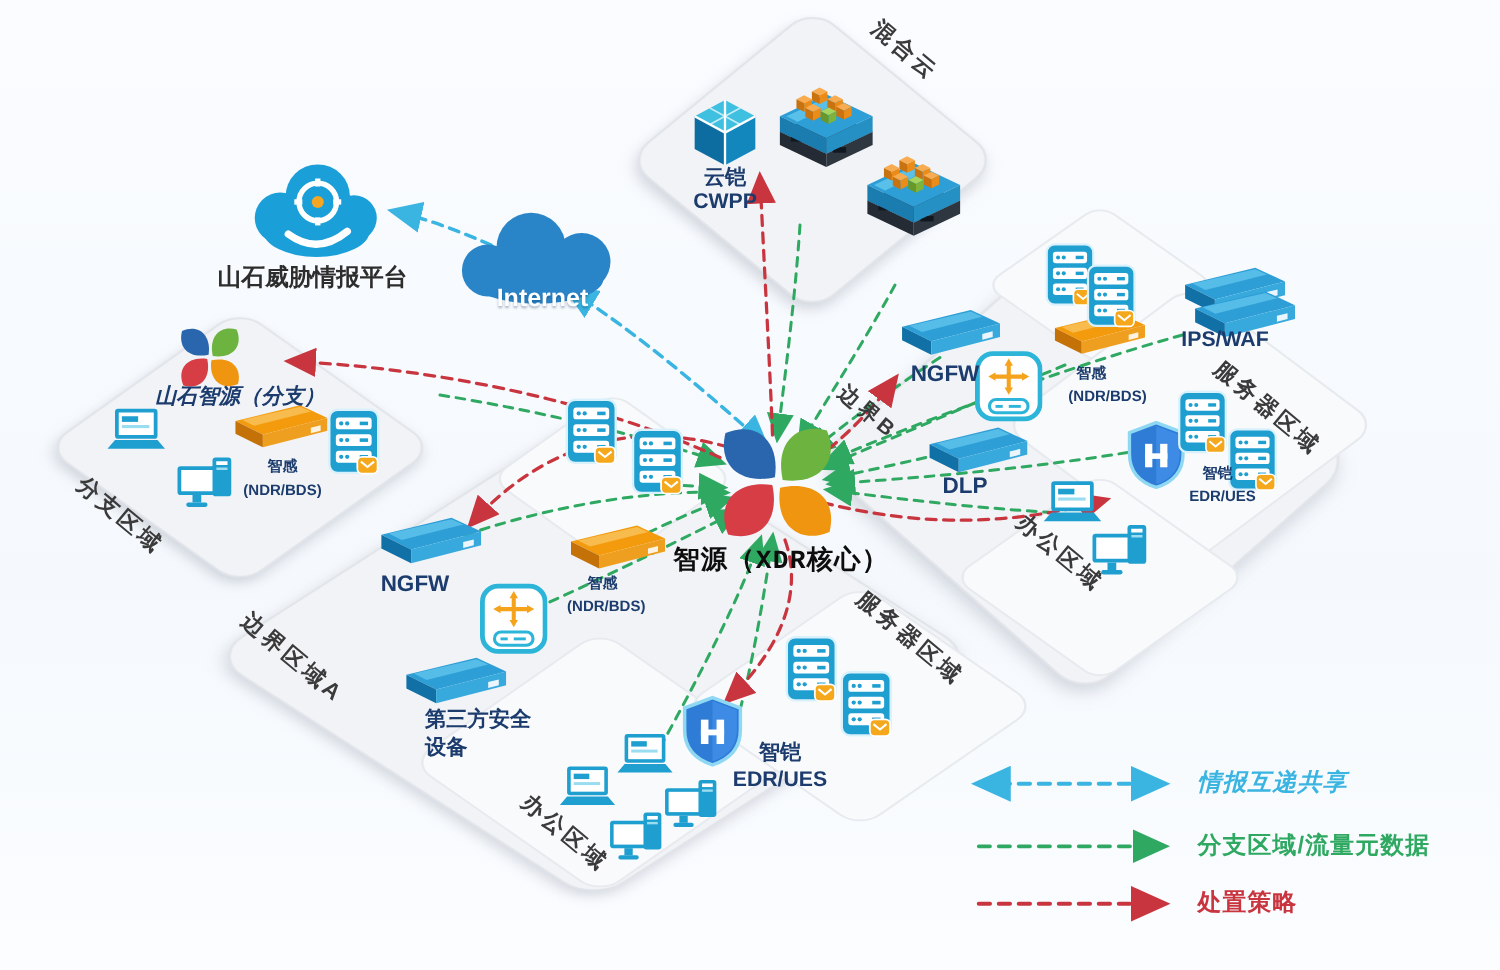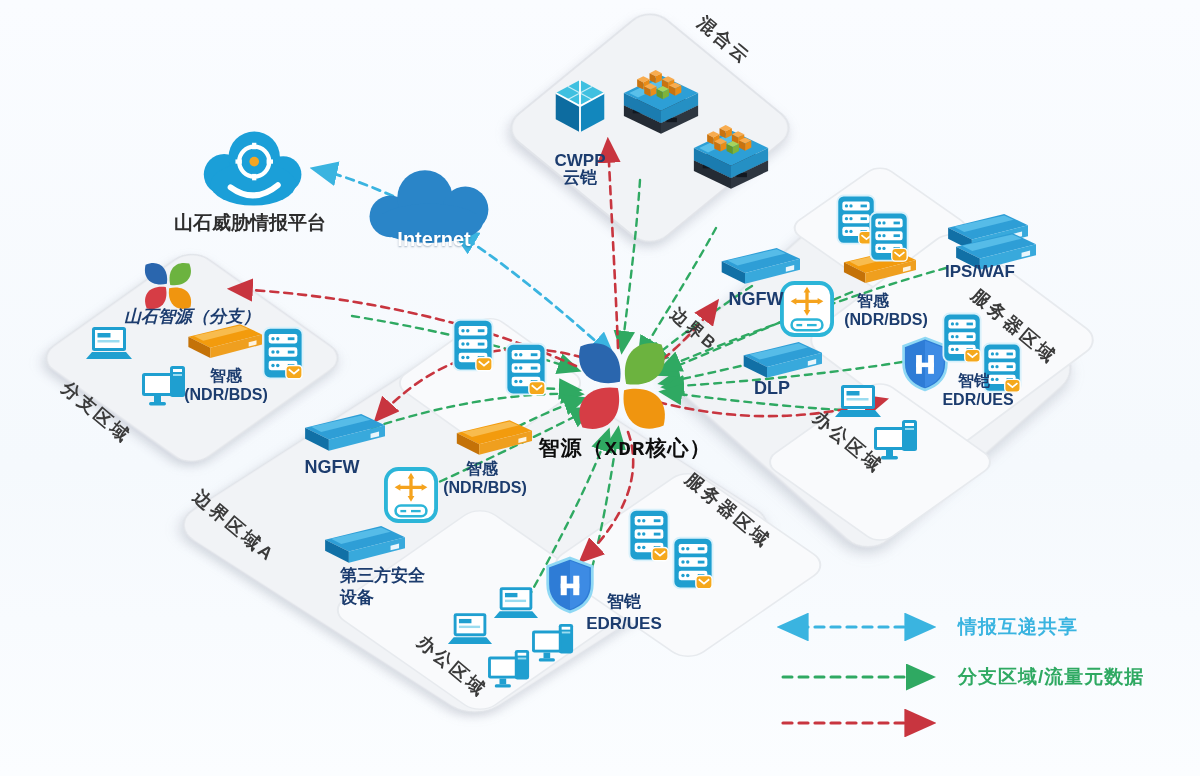--- a/index.html
+++ b/index.html
@@ -3,27 +3,27 @@
 <meta charset="utf-8">
 <style>
   html,body{margin:0;padding:0;}
   #canvas{
     position:relative;width:1200px;height:776px;overflow:hidden;
     background:linear-gradient(180deg,#fafcff 0%,#f5f9fd 60%,#fbfdff 100%);
     font-family:"Liberation Sans","DejaVu Sans",sans-serif;
   }
   #scene{position:absolute;left:0;top:0;}
   .lbl{position:absolute;font-weight:bold;color:#1c3c6e;text-align:center;line-height:1.15;white-space:nowrap;}
-  .fs16{font-size:16px;} .fs17{font-size:17px;} .fs18{font-size:18px;}
+  .fs16{font-size:12px;} .fs17{font-size:17px;} .fs18{font-size:18px;}
   .dark{color:#2d2d2d;}
   .core-lbl{font-size:21px;color:#0d0d0d;letter-spacing:1px;font-family:Liberation Mono, monospace;}
   .zone-lbl{color:#3a3a3a;font-size:18px;letter-spacing:3px;transform:rotate(40deg);transform-origin:center;}
   .white-lbl{color:#ffffff;font-size:20px;text-shadow:0 1px 2px rgba(0,40,80,.35);}
   .legend-lbl{font-size:19px;text-align:left;letter-spacing:1px;}
-  .lg-blue{color:#3ab4e0;} .lg-green{color:#2fa962;} .lg-red{color:#c8353f;}
+  .lg-blue{color:#3ab4e0;font-style:italic;} .lg-green{color:#2fa962;} .lg-red{color:#c8353f;}
   .tleft{text-align:left;margin-left:16px;}
 </style>
 </head>
 <body>
 
 <div id="canvas">
 
 <svg id="scene" width="1200" height="776" viewBox="0 0 1200 776">
   <defs>
     <marker id="mb" markerWidth="10" markerHeight="9" refX="8" refY="4.5" orient="auto-start-reverse">
@@ -268,21 +268,21 @@
   <use href="#ic-shield" x="900" y="336" width="50" height="56"></use>
   <use href="#ic-server" x="942" y="312" width="40" height="53"></use>
   <use href="#ic-server" x="982" y="342" width="40" height="53"></use>
   <use href="#ic-laptop" x="833" y="384" width="50" height="36"></use>
   <use href="#ic-desktop" x="872" y="418" width="50" height="44"></use>
 </svg>
 
 <div class="lbl dark" style="left:138px;top:212px;width:224px;font-size:19px;">山石威胁情报平台</div>
 <div class="lbl white-lbl" style="left:370px;top:192px;width:128px;margin-top:36px;">Internet</div>
 
-<div class="lbl fs17" style="left:544px;top:132px;width:72px;margin-top:36px;">云铠</div>
+<div class="lbl fs17" style="left:544px;top:132px;width:72px;">云铠</div>
 <div class="lbl fs17" style="left:544px;top:151px;width:72px;">CWPP</div>
 <div class="lbl zone-lbl" style="left:676px;top:30px;width:96px;">混合云</div>
 
 <div class="lbl fs17" style="left:90px;top:307px;width:204px;font-style:italic;">山石智源（分支）</div>
 <div class="lbl fs16" style="left:192px;top:367px;width:68px;">智感</div>
 <div class="lbl fs16" style="left:163px;top:386px;width:126px;">(NDR/BDS)</div>
 <div class="lbl zone-lbl" style="left:40px;top:402px;width:112px;">分支区域</div>
 
 <div class="lbl core-lbl" style="left:502px;top:438px;width:246px;">智源（XDR核心）</div>
 
@@ -304,14 +304,15 @@
 <div class="lbl fs16" style="left:822px;top:311px;width:128px;">(NDR/BDS)</div>
 <div class="lbl fs18" style="left:730px;top:378px;width:84px;">DLP</div>
 <div class="lbl fs17" style="left:928px;top:262px;width:104px;">IPS/WAF</div>
 <div class="lbl fs16" style="left:944px;top:372px;width:60px;">智铠</div>
 <div class="lbl fs16" style="left:928px;top:391px;width:100px;">EDR/UES</div>
 <div class="lbl zone-lbl" style="left:952px;top:316px;width:124px;">服务器区域</div>
 <div class="lbl zone-lbl" style="left:792px;top:432px;width:112px;">办公区域</div>
 
 <div class="lbl legend-lbl lg-blue" style="left:958px;top:616px;width:230px;">情报互递共享</div>
 <div class="lbl legend-lbl lg-green" style="left:958px;top:666px;width:230px;">分支区域/流量元数据</div>
+<div class="lbl legend-lbl lg-red" style="left:958px;top:712px;width:230px;">处置策略</div>
 
 </div>
 
 </body></html>

